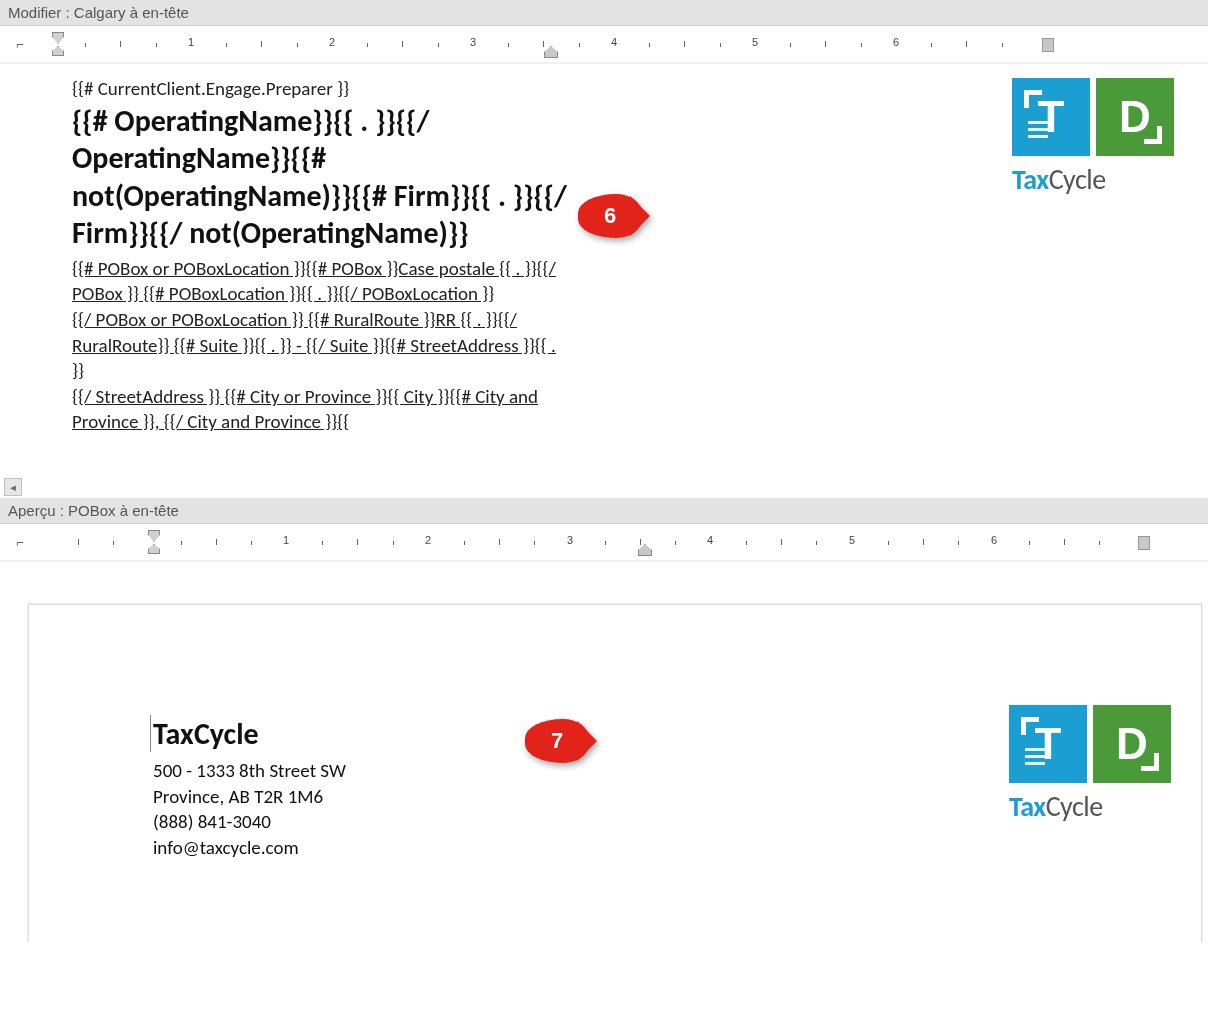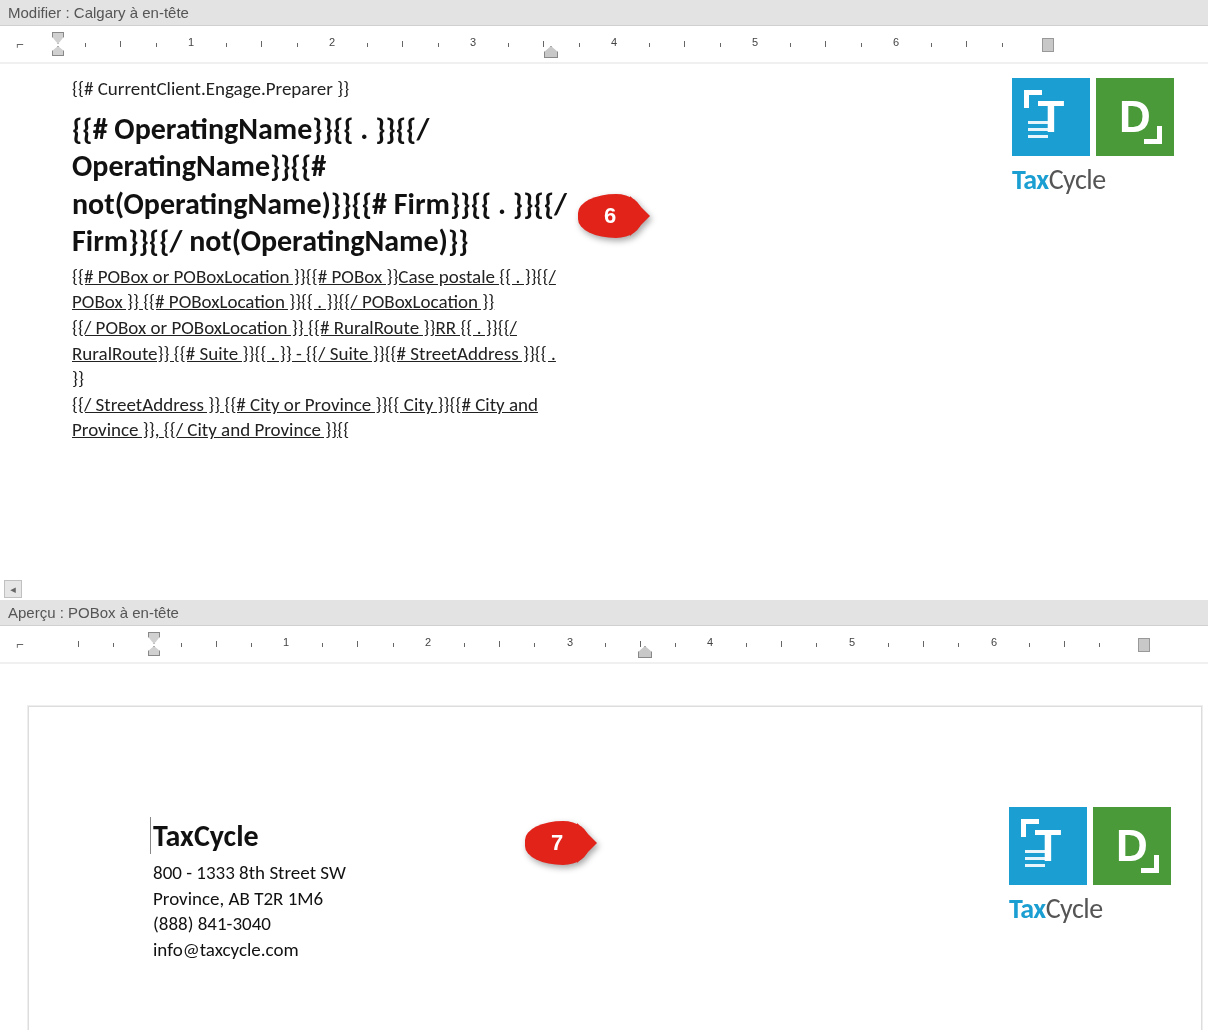--- a/index.html
+++ b/index.html
@@ -82,37 +82,37 @@
     top: 6px;
     width: 12px;
     height: 14px;
     background: #c8c8c8;
     border: 1px solid #999;
   }
   .editor-pane {
     position: relative;
     background: #fff;
     padding: 12px 20px 18px 72px;
-    height: 536px;
+    height: 434px;
     overflow: hidden;
   }
   .template-small {
     font-size: 19px;
     color: #222;
     line-height: 1.35;
     font-family: Calibri, "Segoe UI", sans-serif;
   }
   .template-big {
     font-size: 30px;
     font-weight: 700;
     line-height: 1.25;
     color: #111;
     max-width: 520px;
     font-family: Calibri, "Segoe UI", sans-serif;
-    margin: 8px 0 4px 0;
+    margin: 0 0 4px 0;
   }
   .template-body {
     font-size: 19px;
     color: #222;
     line-height: 1.35;
     max-width: 500px;
     font-family: Calibri, "Segoe UI", sans-serif;
     text-decoration: underline;
   }
   .logo-block {
@@ -364,21 +364,21 @@
     <div class="tick" style="left:1046px"></div>
       <div class="tick minor" style="left:1011px"></div>
       <div class="tick minor" style="left:1081px"></div>
   </div>
 </div>
 
 <div class="preview-pane">
   <div class="preview-page">
     <div class="preview-content">
       <div class="preview-title">TaxCycle</div>
-      <div class="preview-line">800 - 1333 8th Street SW</div>
+      <div class="preview-line">500 - 1333 8th Street SW</div>
       <div class="preview-line">Province, AB  T2R 1M6</div>
       <div class="preview-line">(888) 841-3040</div>
       <div class="preview-line">info@taxcycle.com</div>
     </div>
 
     <div class="callout" style="left:496px; top:114px">7</div>
 
     <div class="logo-block" style="top:100px; right:30px">
       <div class="logo-row">
         <div class="logo-tile tile-blue">

